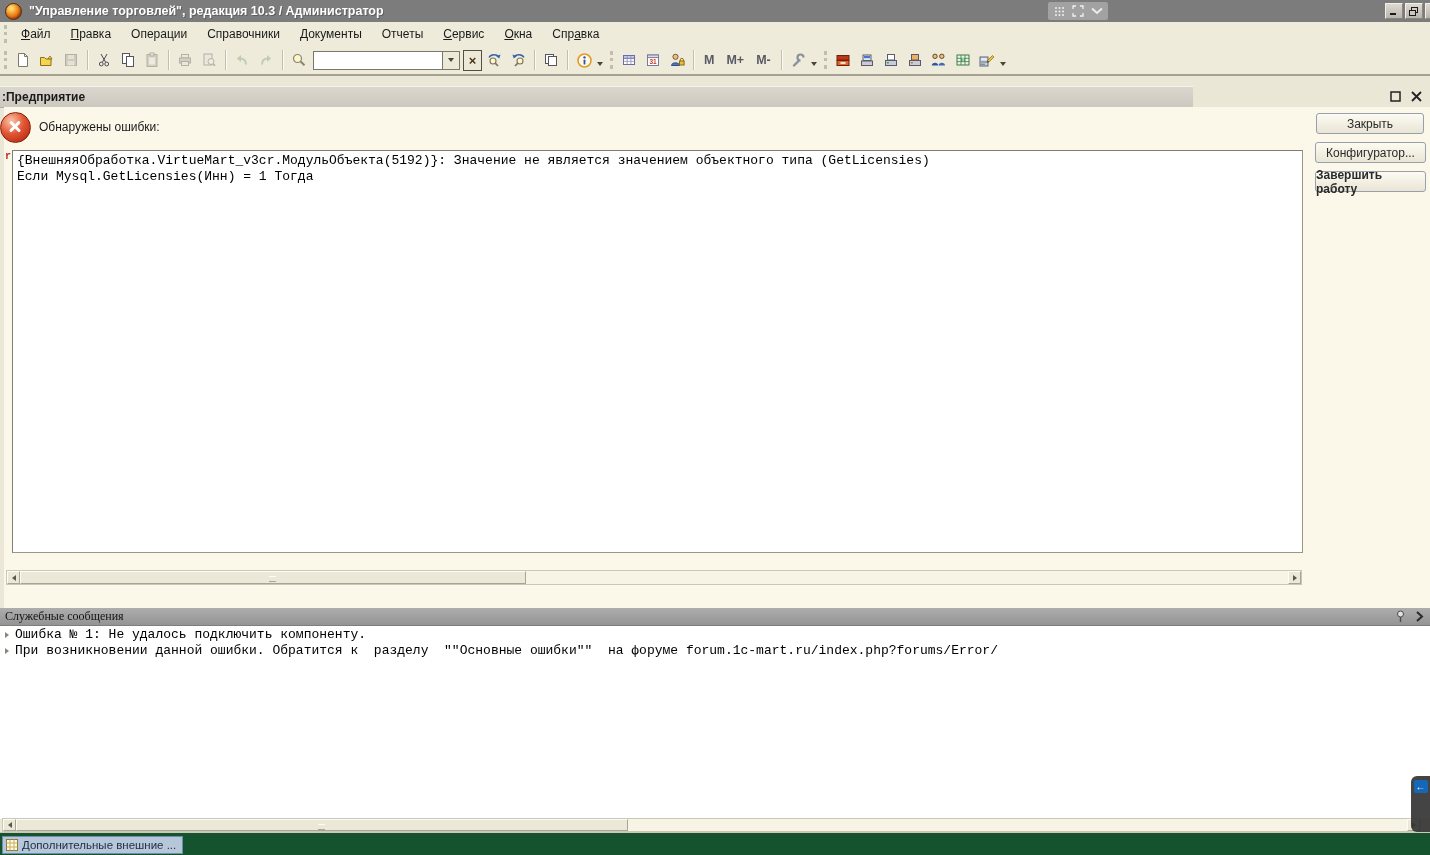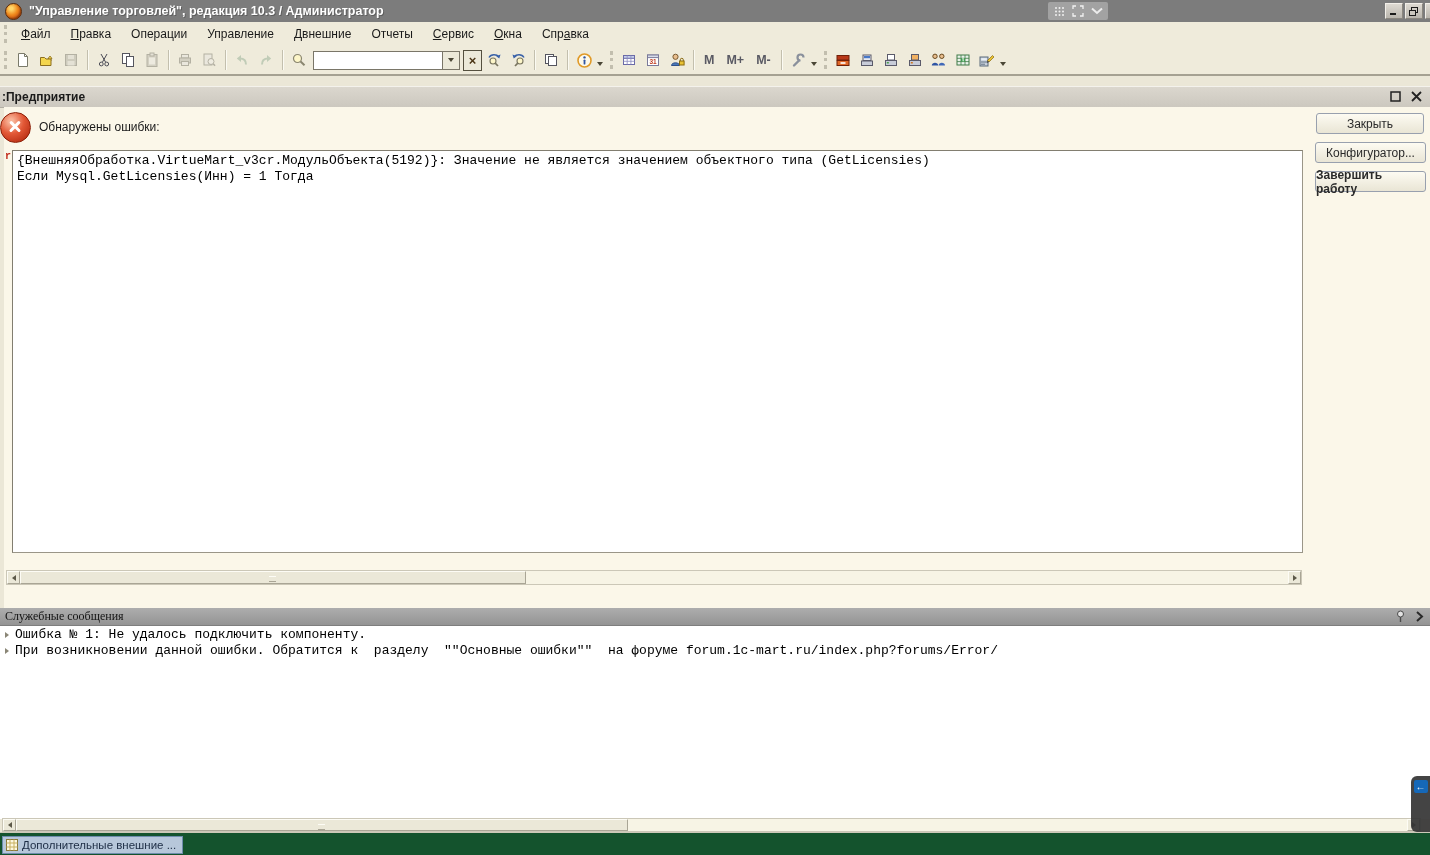--- a/index.html
+++ b/index.html
@@ -39,21 +39,21 @@
   .combo input{width:122px;height:17px;border:1px solid #7a7668;border-right:none;
     font:12px "Liberation Sans",sans-serif;padding:0 3px;outline:none;}
   .combo .drop{width:16px;background:#ece9d9;border:1px solid #7a7668;
     display:flex;align-items:center;justify-content:center;}
   .combo .drop .dd{margin:0;}
   .clear-btn{width:17px;height:19px;margin-left:1px;background:#ece9d9;border:1px solid #55503f;
     display:flex;align-items:center;justify-content:center;font-weight:bold;color:#4a3414;font-size:13px;}
   .mem{font-weight:bold;color:#5a5a64;font-size:12.5px;padding:0 6px;}
 
   
-  .mdi-caption{position:absolute;left:0;top:86px;width:1430px;height:20px;
+  .mdi-caption{position:absolute;left:0;top:86px;width:1193px;height:20px;
     background:linear-gradient(#dbd7ce,#ccc8bf);border-top:1px solid #f4f2ec;
     border-bottom:1px solid #b2aea4;display:flex;align-items:center;}
   .mdi-caption .cap-title{font-weight:bold;margin-left:2px;}
   .capbtn{position:absolute;top:2px;width:16px;height:15px;display:flex;align-items:center;justify-content:center;}
 
   .dialog{position:absolute;left:4px;top:107px;width:1430px;height:501px;background:#fbf7e9;}
   .err-icon{position:absolute;left:-4px;top:5px;width:29px;height:29px;border-radius:50%;
     background:radial-gradient(circle at 35% 28%,#f8b397 8%,#e25836 45%,#b42a10 88%);
     border:1px solid #8e2008;}
   .err-icon i{position:absolute;left:7px;top:12px;width:14px;height:3.4px;background:#fff;border-radius:2px;}
@@ -162,22 +162,22 @@
           </svg>
       </div>
     </div>
   </div>
 
   <div class="menubar">
     <div class="vgrip"></div>
     <div class="menu-item"><span></span><span class="key">Ф</span><span>айл</span></div>
     <div class="menu-item"><span></span><span class="key">П</span><span>равка</span></div>
     <div class="menu-item"><span>Операции</span><span class="key"></span><span></span></div>
-    <div class="menu-item"><span>Управление</span><span class="key"></span><span></span></div>
-    <div class="menu-item"><span></span><span class="key">Д</span><span>внешние</span></div>
+    <div class="menu-item"><span>Справочники</span><span class="key"></span><span></span></div>
+    <div class="menu-item"><span></span><span class="key">Д</span><span>окументы</span></div>
     <div class="menu-item"><span>Отчеты</span><span class="key"></span><span></span></div>
     <div class="menu-item"><span></span><span class="key">С</span><span>ервис</span></div>
     <div class="menu-item"><span></span><span class="key">О</span><span>кна</span></div>
     <div class="menu-item"><span>Спр</span><span class="key">а</span><span>вка</span></div>
   </div>
 
   <div class="toolbar">
     <div class="vgrip"></div>
     <div class="tb">
       <svg width="16" height="16" viewBox="0 0 16 16">

